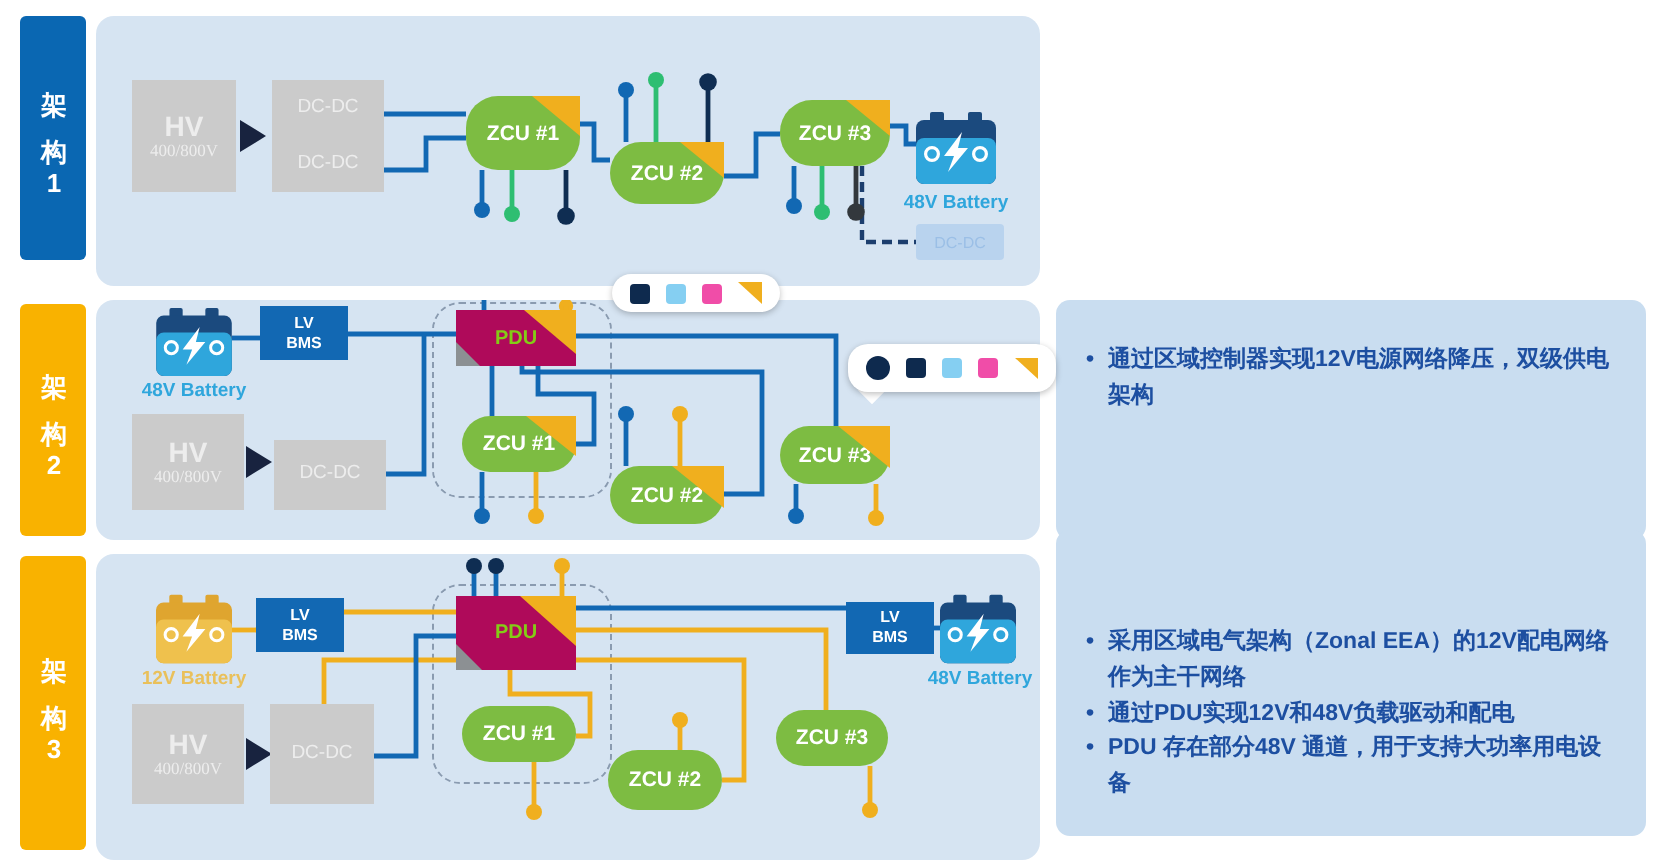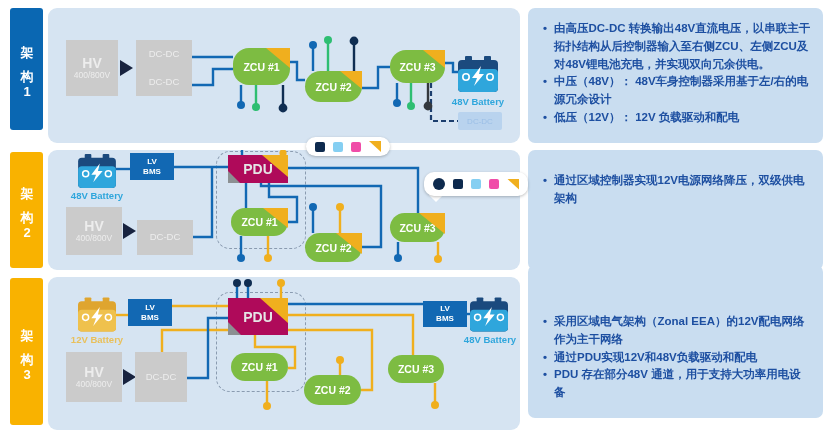--- a/index.html
+++ b/index.html
@@ -18,26 +18,26 @@
   .tpanel ul{margin:0;list-style:none;padding:12px 12px 6px 12px;}
   .tpanel li{font-size:11.5px;line-height:1.55;padding-left:14px;position:relative;font-weight:bold;}
   .tpanel li::before{content:"\2022";position:absolute;left:3px;}
   .tpanel.t1 ul{padding-top:12px;}
   .tpanel.t2 ul{padding-top:22px;}
   .tpanel.t3 ul{padding-top:48px;}
   
   .node{position:absolute;display:flex;align-items:center;justify-content:center;}
   .gbox{background:#CBCBCB;color:#EDEDED;flex-direction:column;line-height:1.15;}
   .gbox .big{font-size:14px;font-weight:bold;}
-  .gbox .sub{font-size:8.5px;}
+  .gbox .sub{font-size:8.5px;font-family:Liberation Serif, serif;}
   .gbox .dc{font-size:9.5px;}
   .zcu{background:#7DBC42;color:#fff;font-weight:bold;font-size:10.5px;border-radius:16px;}
   .corner{position:absolute;top:0;right:0;background:#F0AF1E;
           clip-path:polygon(0 0,100% 0,100% 100%);}
-  .pdu{background:#AF0A5A;color:#e5e5e5;font-weight:bold;font-size:14px;}
+  .pdu{background:#AF0A5A;color:#84cc16;font-weight:bold;font-size:10px;}
   .graycorner{position:absolute;left:0;bottom:0;background:#8C9093;
           clip-path:polygon(0 0,0 100%,100% 100%);}
   .lvbms{background:#1268B3;color:#fff;font-weight:bold;font-size:8px;
          flex-direction:column;line-height:1.2;text-align:center;}
   .fadebox{position:absolute;background:#B9D3EE;color:#9BBFE6;font-size:8px;
          display:flex;align-items:center;justify-content:center;border-radius:2px;}
   .dashbox{position:absolute;border:1.7px dashed #8A9BB0;border-radius:14px;}
   .arrow{position:absolute;width:0;height:0;border-top:8px solid transparent;
          border-bottom:8px solid transparent;border-left:13px solid #18233F;}
   .batlabel{position:absolute;font-size:9.5px;font-weight:bold;text-align:center;color:#2FA6DC;}
@@ -142,27 +142,20 @@
         <polygon points="23,10 14,22 19,22 16,30 26,18 21,18" fill="#fff"></polygon>
       </svg>
     </div>
     <div class="batlabel" style="left:398px;top:88px;width:64px;">48V Battery</div>
     <div class="fadebox" style="left:410px;top:104px;width:44px;height:18px;">
       <span>DC-DC</span>
     </div>
 
   </div>
 
-  <div class="tpanel t1" style="top:8px;height:135px;">
-    <ul>
-      <li>由高压DC-DC 转换输出48V直流电压，以串联主干拓扑结构从后控制器输入至右侧ZCU、左侧ZCU及对48V锂电池充电，并实现双向冗余供电。</li>
-      <li>中压（48V）： 48V车身控制器采用基于左/右的电源冗余设计</li>
-      <li>低压（12V）： 12V 负载驱动和配电</li>
-    </ul>
-  </div>
 
   <div class="side yellow" style="top:152px;height:116px;">
     <span>架 构 2</span>
   </div>
 
   <div class="dpanel" style="top:150px;height:120px;">
     <div class="dashbox" style="left:168px;top:1px;width:88px;height:96px;"></div>
     <svg class="wires" width="472" height="120">
       <g stroke="#1268B3" stroke-width="2.4" fill="none">
         <path d="M68,19 H82"></path>

